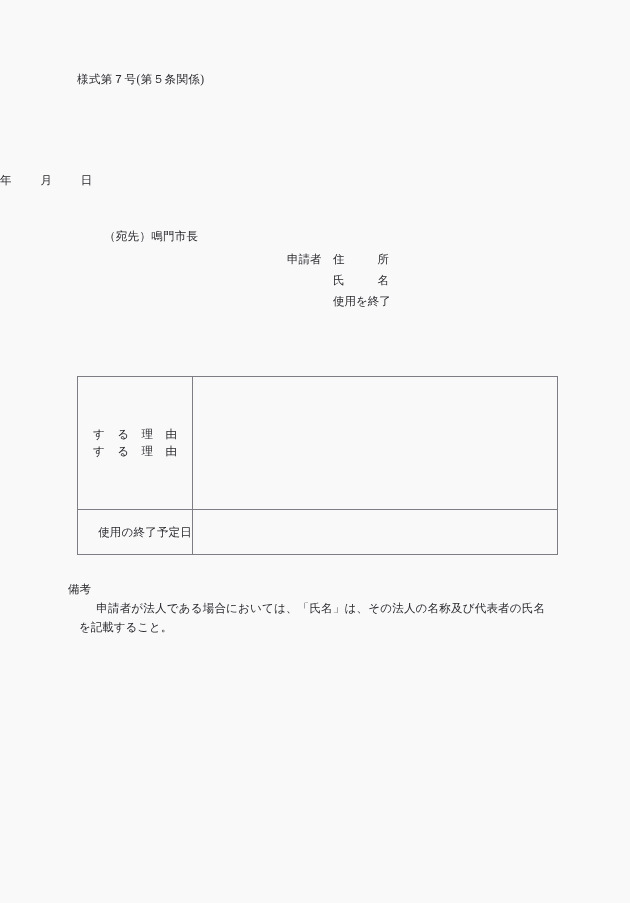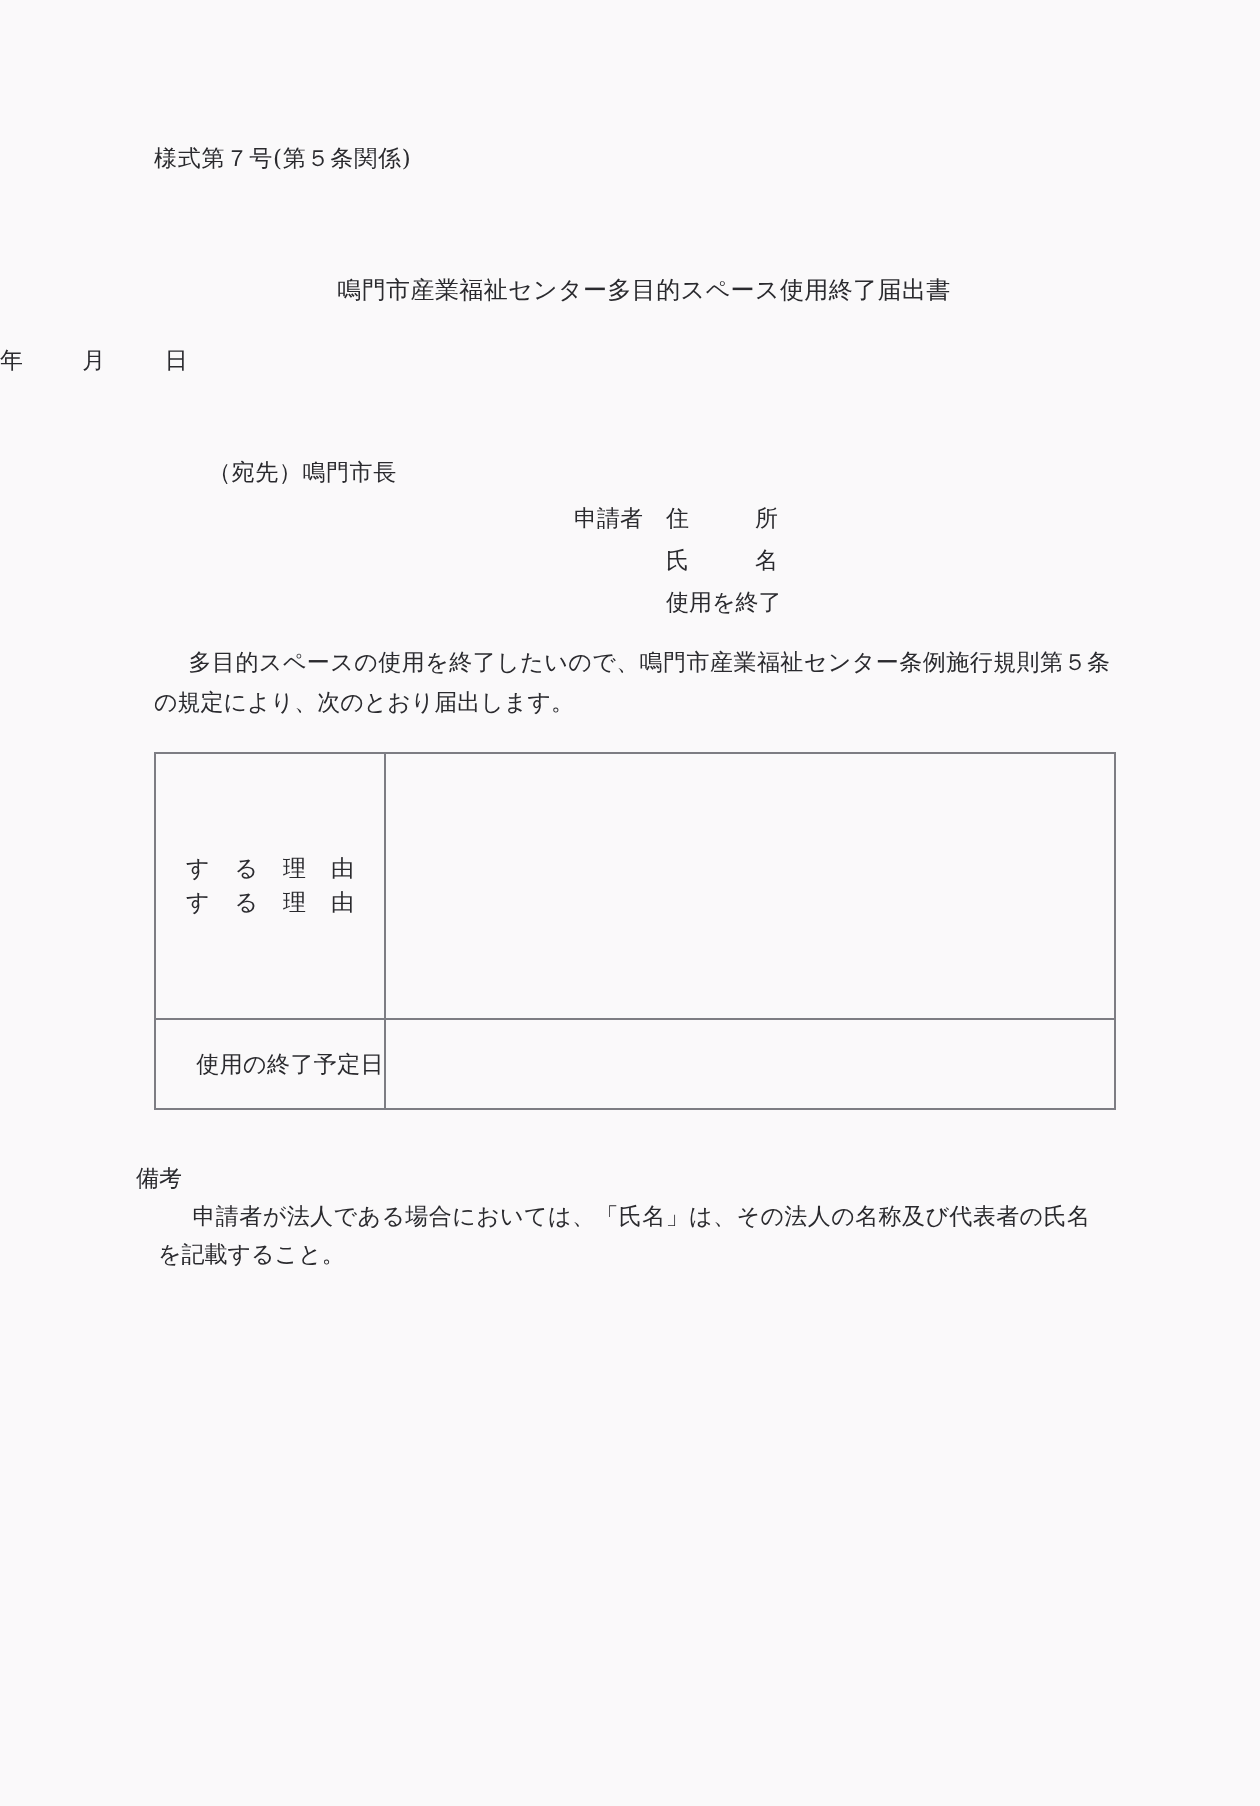--- a/index.html
+++ b/index.html
@@ -12,20 +12,21 @@
     background: #faf9fa;
     font-family: "DejaVu Serif", "Liberation Serif", serif;
     color: #2a2a2e;
     -webkit-font-smoothing: antialiased;
   }
   .page {
     position: relative;
     width: 630px;
     height: 651px;
     overflow: hidden;
+    font-family: Liberation Serif, serif;
   }
 
   
   .abs { position: absolute; }
   .nowrap { white-space: nowrap; }
 
   
   .form-no {
     left: 77px;
     top: 72px;
@@ -158,21 +159,20 @@
   }
   .remarks-body .indent { display: inline-block; width: 17px; }
 </style>
 </head>
 <body>
 
 <div class="page">
 
   <div class="abs form-no nowrap">様式第７号(第５条関係)</div>
 
-  <div class="abs doc-title">鳴門市産業福祉センター多目的スペース使用終了届出書</div>
 
   <div class="abs date-line nowrap">
     <span class="unit">年</span>
     <span class="unit">月</span>
     <span class="unit">日</span>
   </div>
 
   <div class="abs addressee nowrap">（宛先）鳴門市長</div>
 
   <div class="abs applicant">
@@ -180,21 +180,20 @@
       <span class="applicant-label">申請者</span><span class="applicant-field spread2">住　　所</span>
     </span>
     <span class="applicant-row">
       <span class="applicant-label"></span><span class="applicant-field spread2">氏　　名</span>
     </span>
     <span class="applicant-row">
       <span class="applicant-label"></span><span class="applicant-field">使用を終了</span>
     </span>
   </div>
 
-  <div class="abs body-para"><span class="indent"></span><span>多目的スペースの使用を終了したいので、鳴門市産業福祉センター条例施行規則第５条の規定により、次のとおり届出します。</span></div>
 
   <table class="abs form-table">
     <tbody>
       <tr class="row-reason">
         <td class="cell-label">
           <span class="label-spread">する理由</span>
           <span class="label-spread">する理由</span>
         </td>
         <td class="cell-value"></td>
       </tr>

